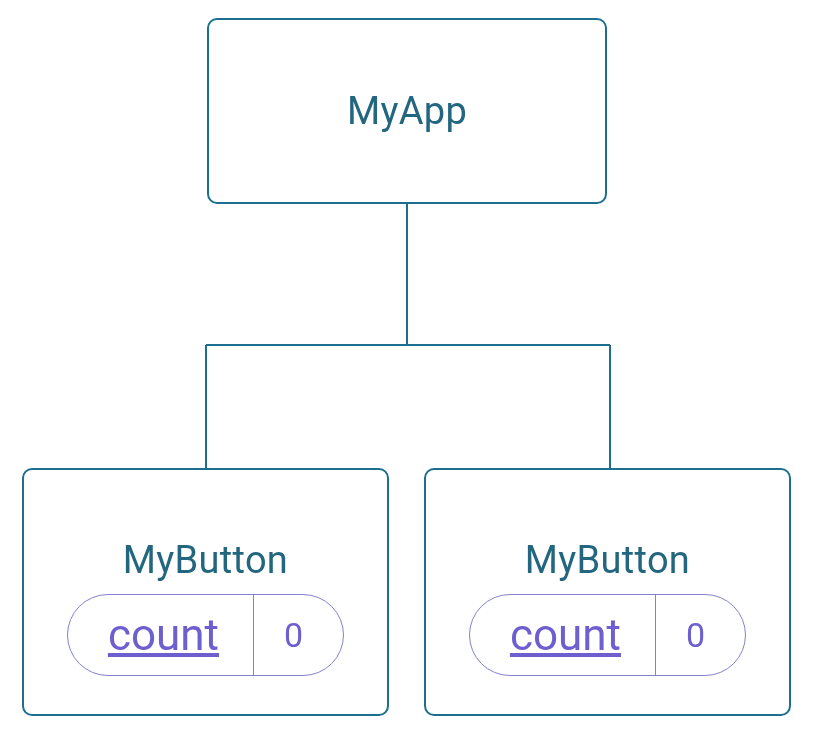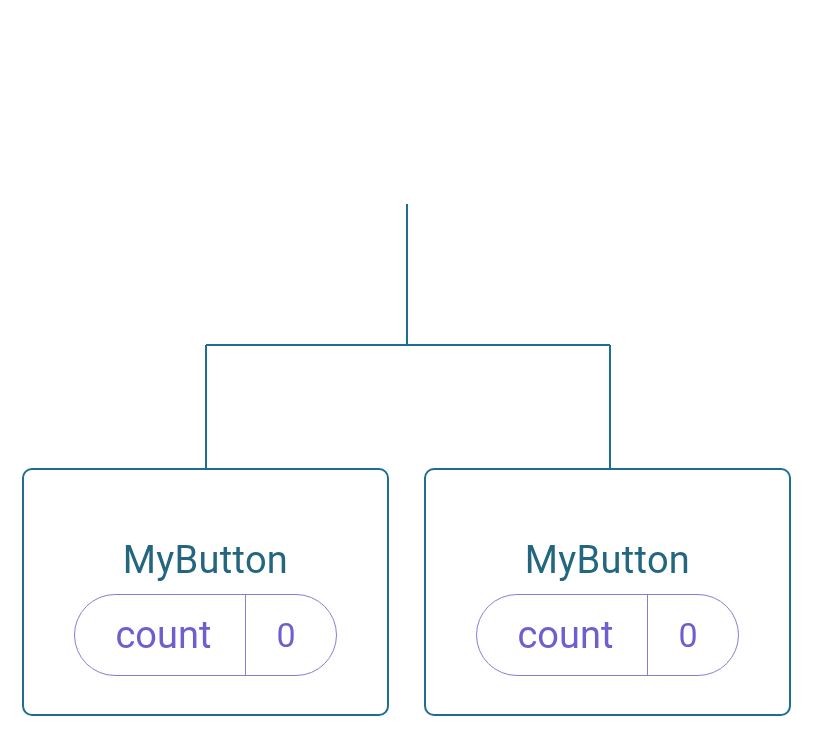--- a/index.html
+++ b/index.html
@@ -58,26 +58,27 @@
     .pill {
       display: flex;
       align-items: stretch;
       border: 1.6px solid #8480d0;
       border-radius: 999px;
       height: 82px;
       overflow: hidden;
     }
     .pill-label {
       color: #6d5fcf;
-      font-size: 38px;
+      font-size: 44px;
       font-weight: 400;
       padding: 0 34px 0 40px;
       display: flex;
       align-items: center;
       border-right: 1.5px solid #8480d0;
+      text-decoration: underline;
     }
     .pill-value {
       color: #6d5fcf;
       font-size: 34px;
       font-weight: 400;
       padding: 0 40px 0 30px;
       display: flex;
       align-items: center;
     }
     svg.connectors {
@@ -94,20 +95,23 @@
 
 <div class="canvas">
 
   <svg class="connectors" viewBox="0 0 814 734">
     <path d="M 407 204 L 407 345" stroke="#1b6f8f" stroke-width="2" fill="none"></path>
     <path d="M 206 345 L 407 345 L 610 345" stroke="#1b6f8f" stroke-width="2" fill="none"></path>
     <path d="M 206 345 L 206 468" stroke="#1b6f8f" stroke-width="2" fill="none"></path>
     <path d="M 610 345 L 610 468" stroke="#1b6f8f" stroke-width="2" fill="none"></path>
   </svg>
 
+  <div class="node node-root">
+    <div class="node-title">MyApp</div>
+  </div>
 
   <div class="node node-child node-child-left">
     <div class="node-title">MyButton</div>
     <div class="pill">
       <div class="pill-label">count</div>
       <div class="pill-value">0</div>
     </div>
   </div>
 
   <div class="node node-child node-child-right">

